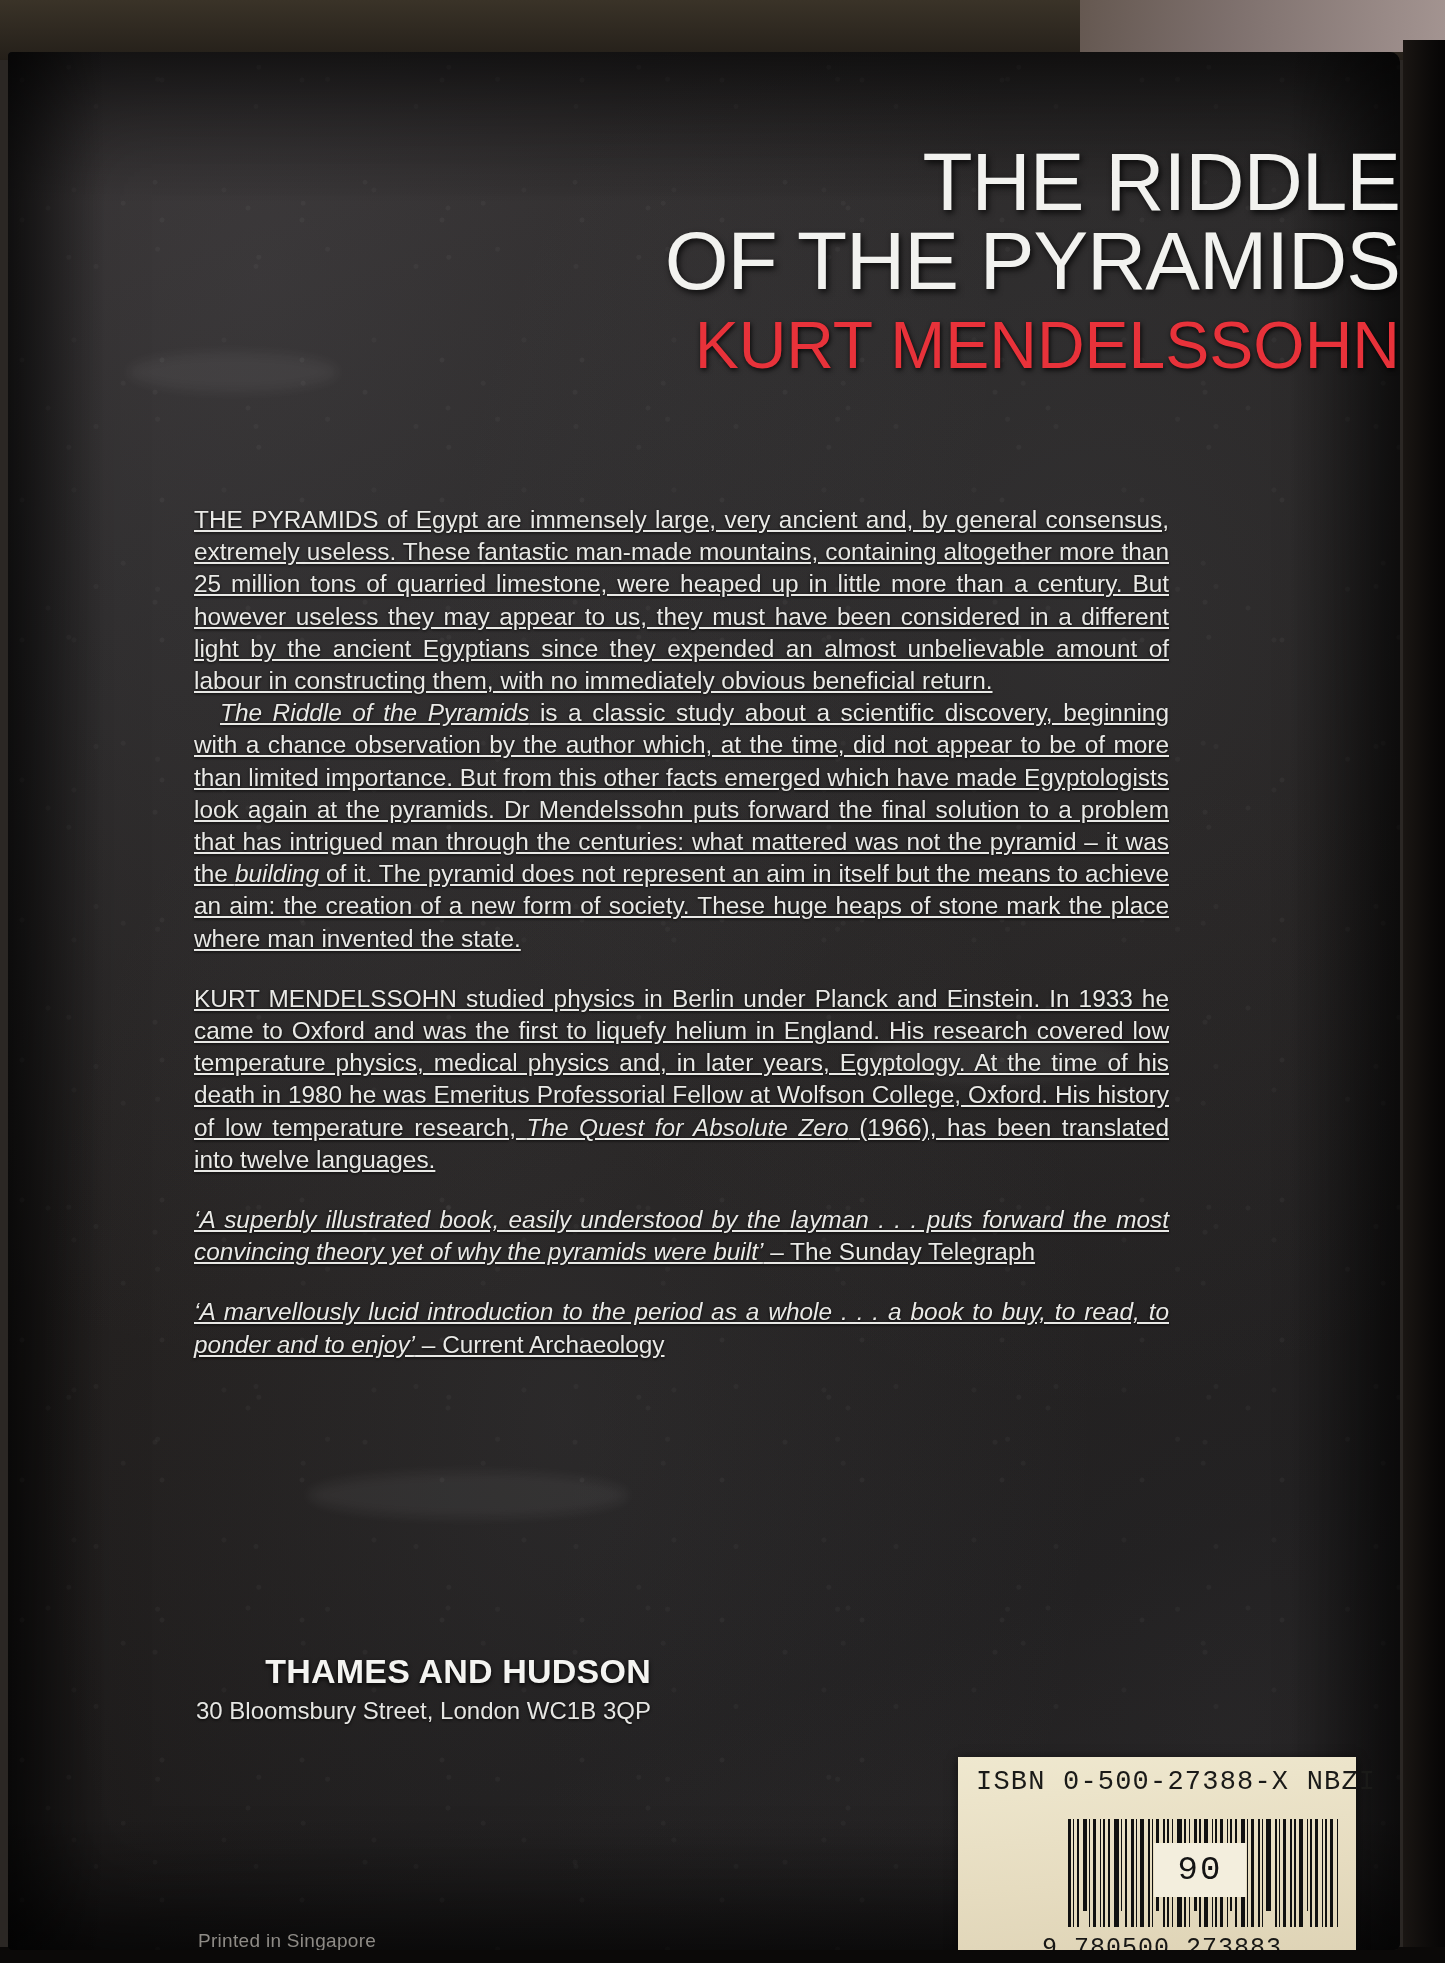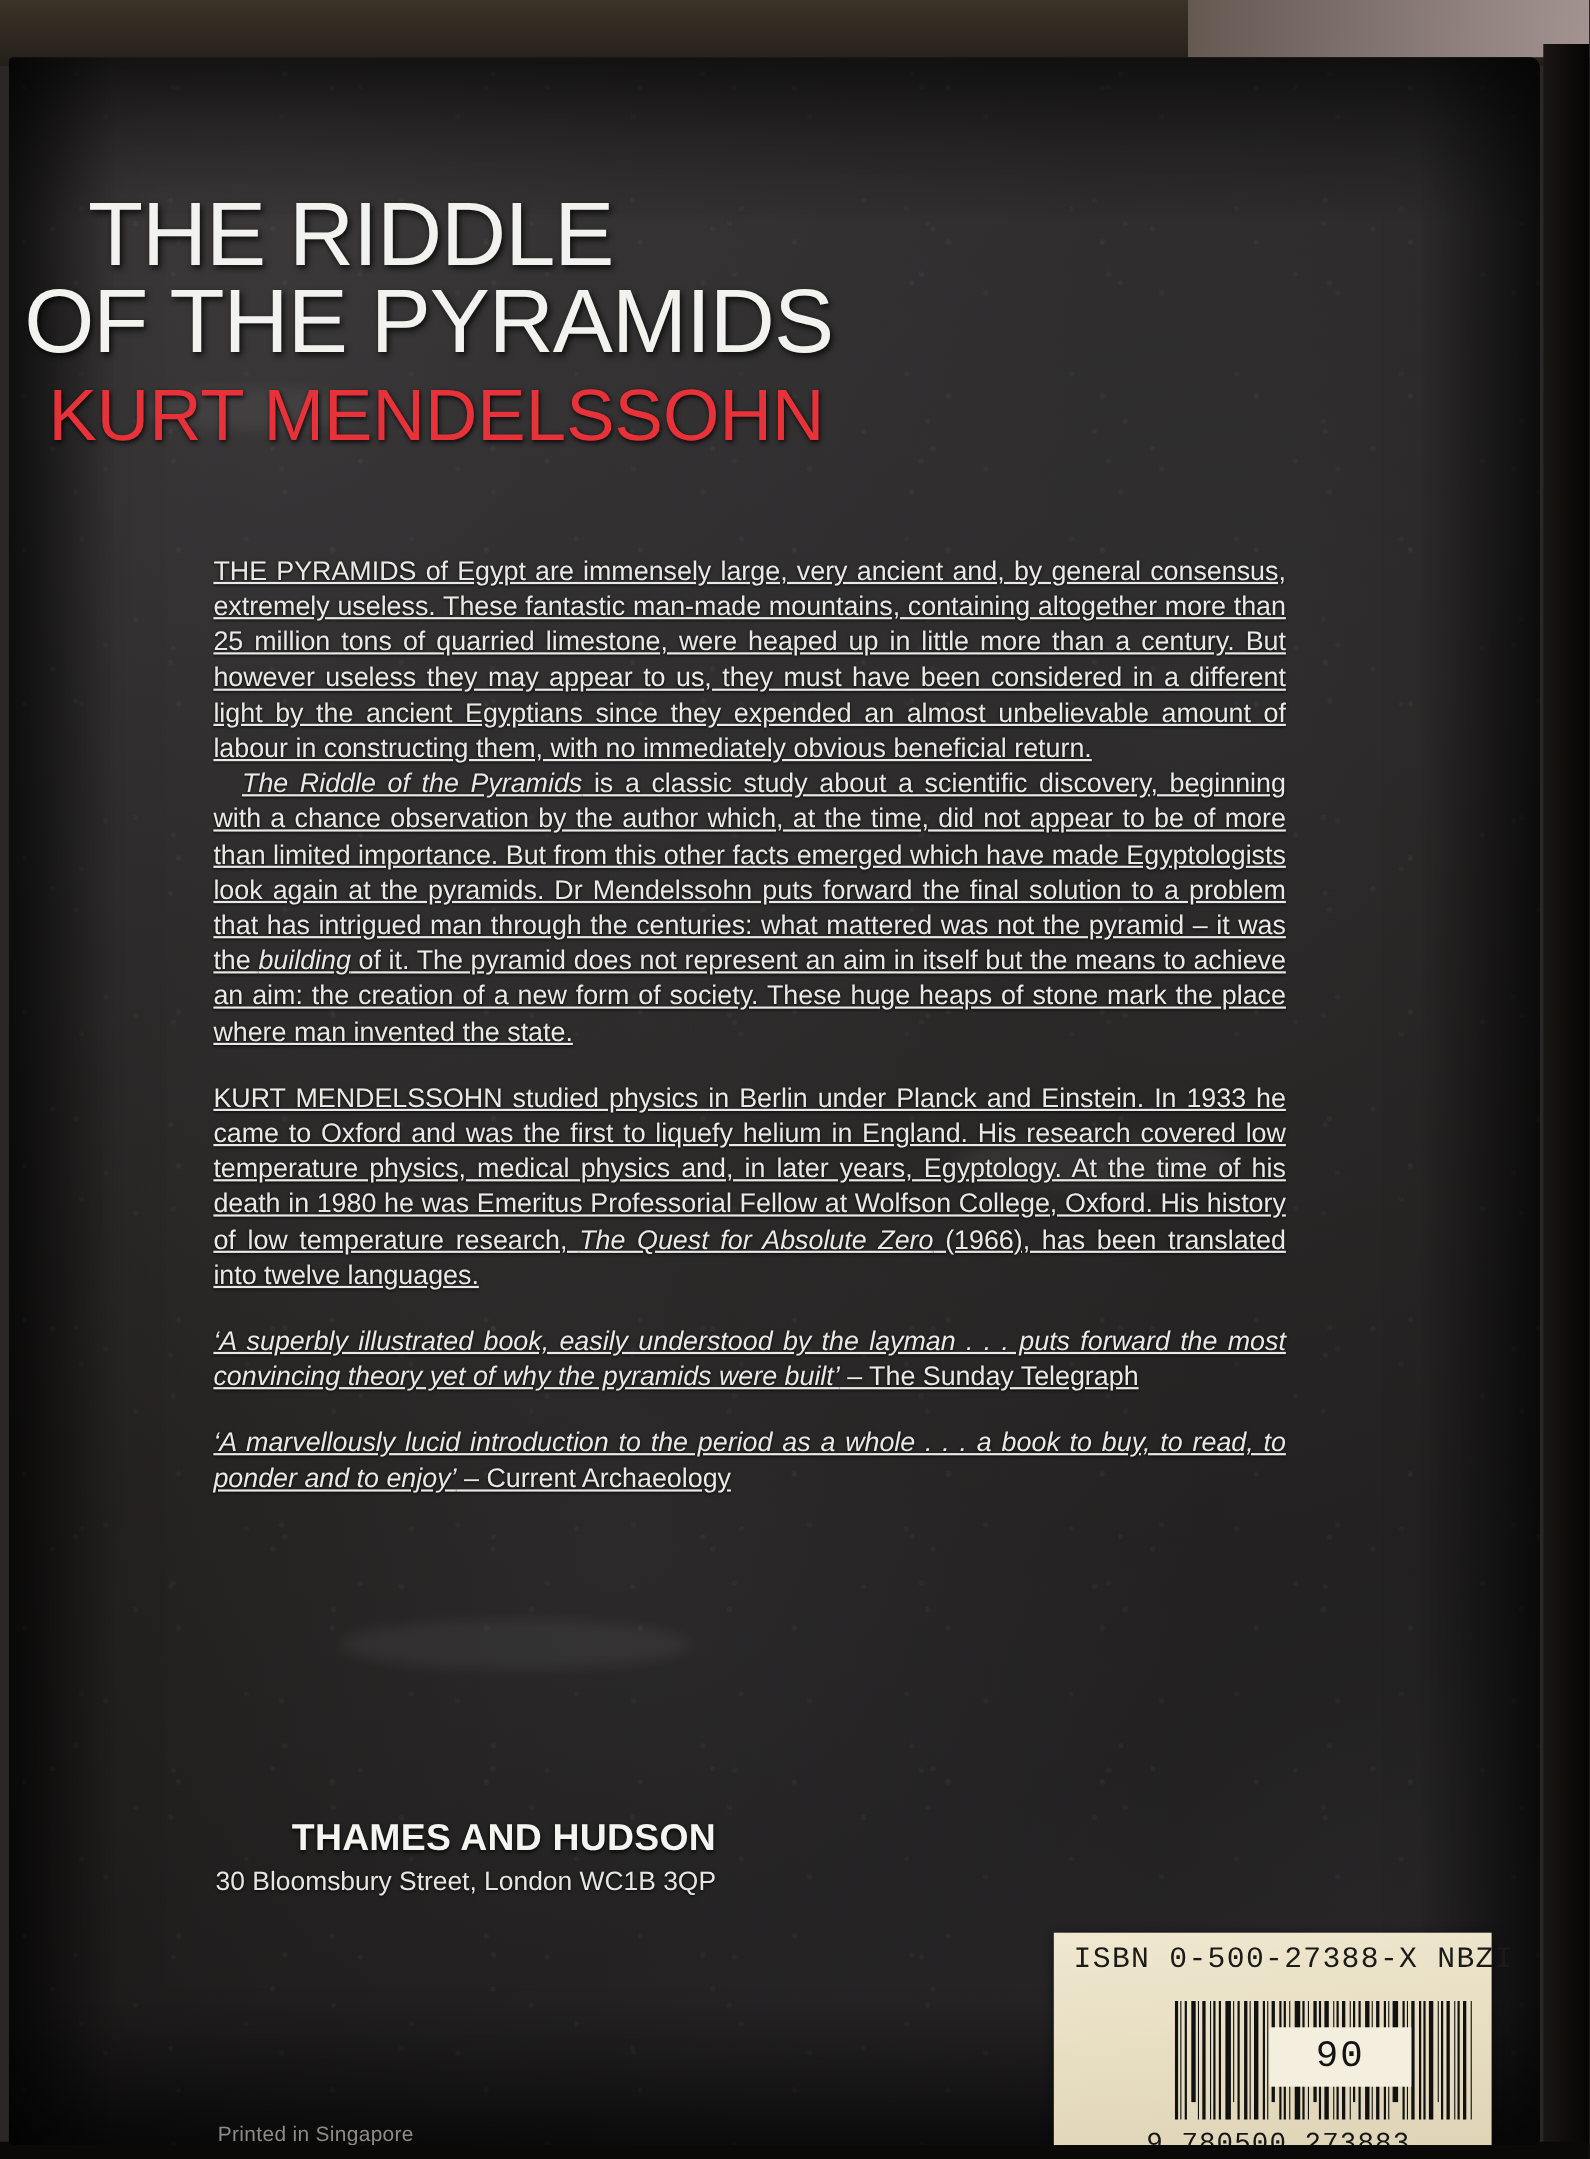--- a/index.html
+++ b/index.html
@@ -95,24 +95,23 @@
   .content {
     position: absolute;
     inset: 0;
     z-index: 3;
   }
 
   
   .title-block {
     position: absolute;
     left: 0;
-    top: 124px;
+    top: 92px;
     width: 1392px;
-    text-align: left;
-    padding-left: 42px;
+    text-align: right;
   }
   .title-line1, .title-line2 {
     color: #f2f2ef;
     font-family: "Liberation Sans", sans-serif;
     font-weight: 400;
     letter-spacing: -1px;
     line-height: .92;
     text-shadow: 2px 3px 6px rgba(0,0,0,0.8);
   }
   .title-line1 {
@@ -239,21 +238,21 @@
     top: 0;
     height: 108px;
     background: #111;
     display: block;
   }
   .bars i.short { height: 92px; }
   .price-tag {
     position: absolute;
     left: 196px;
     top: 86px;
-    width: 129px;
+    width: 92px;
     height: 54px;
     background: #f3eedd;
     display: flex;
     align-items: center;
     justify-content: center;
   }
   .price-tag span {
     font-family: "Liberation Mono", monospace;
     font-size: 34px;
     color: #141414;

